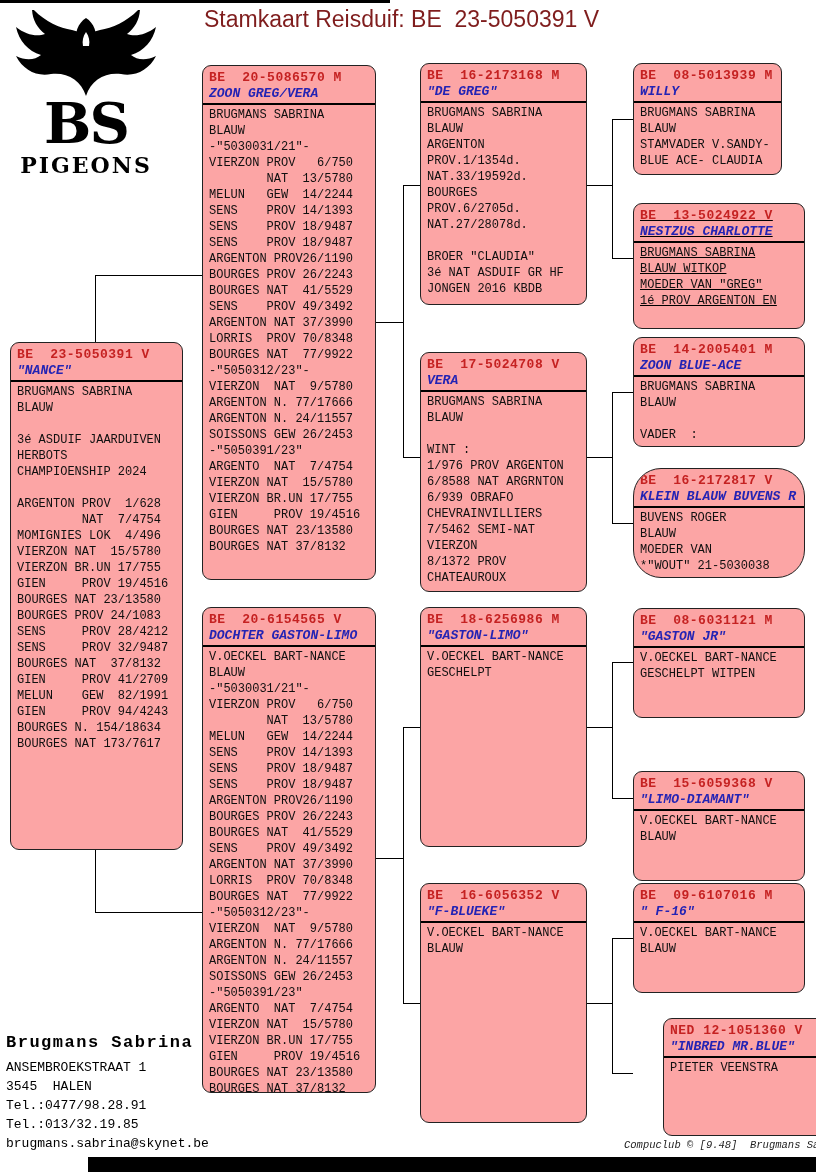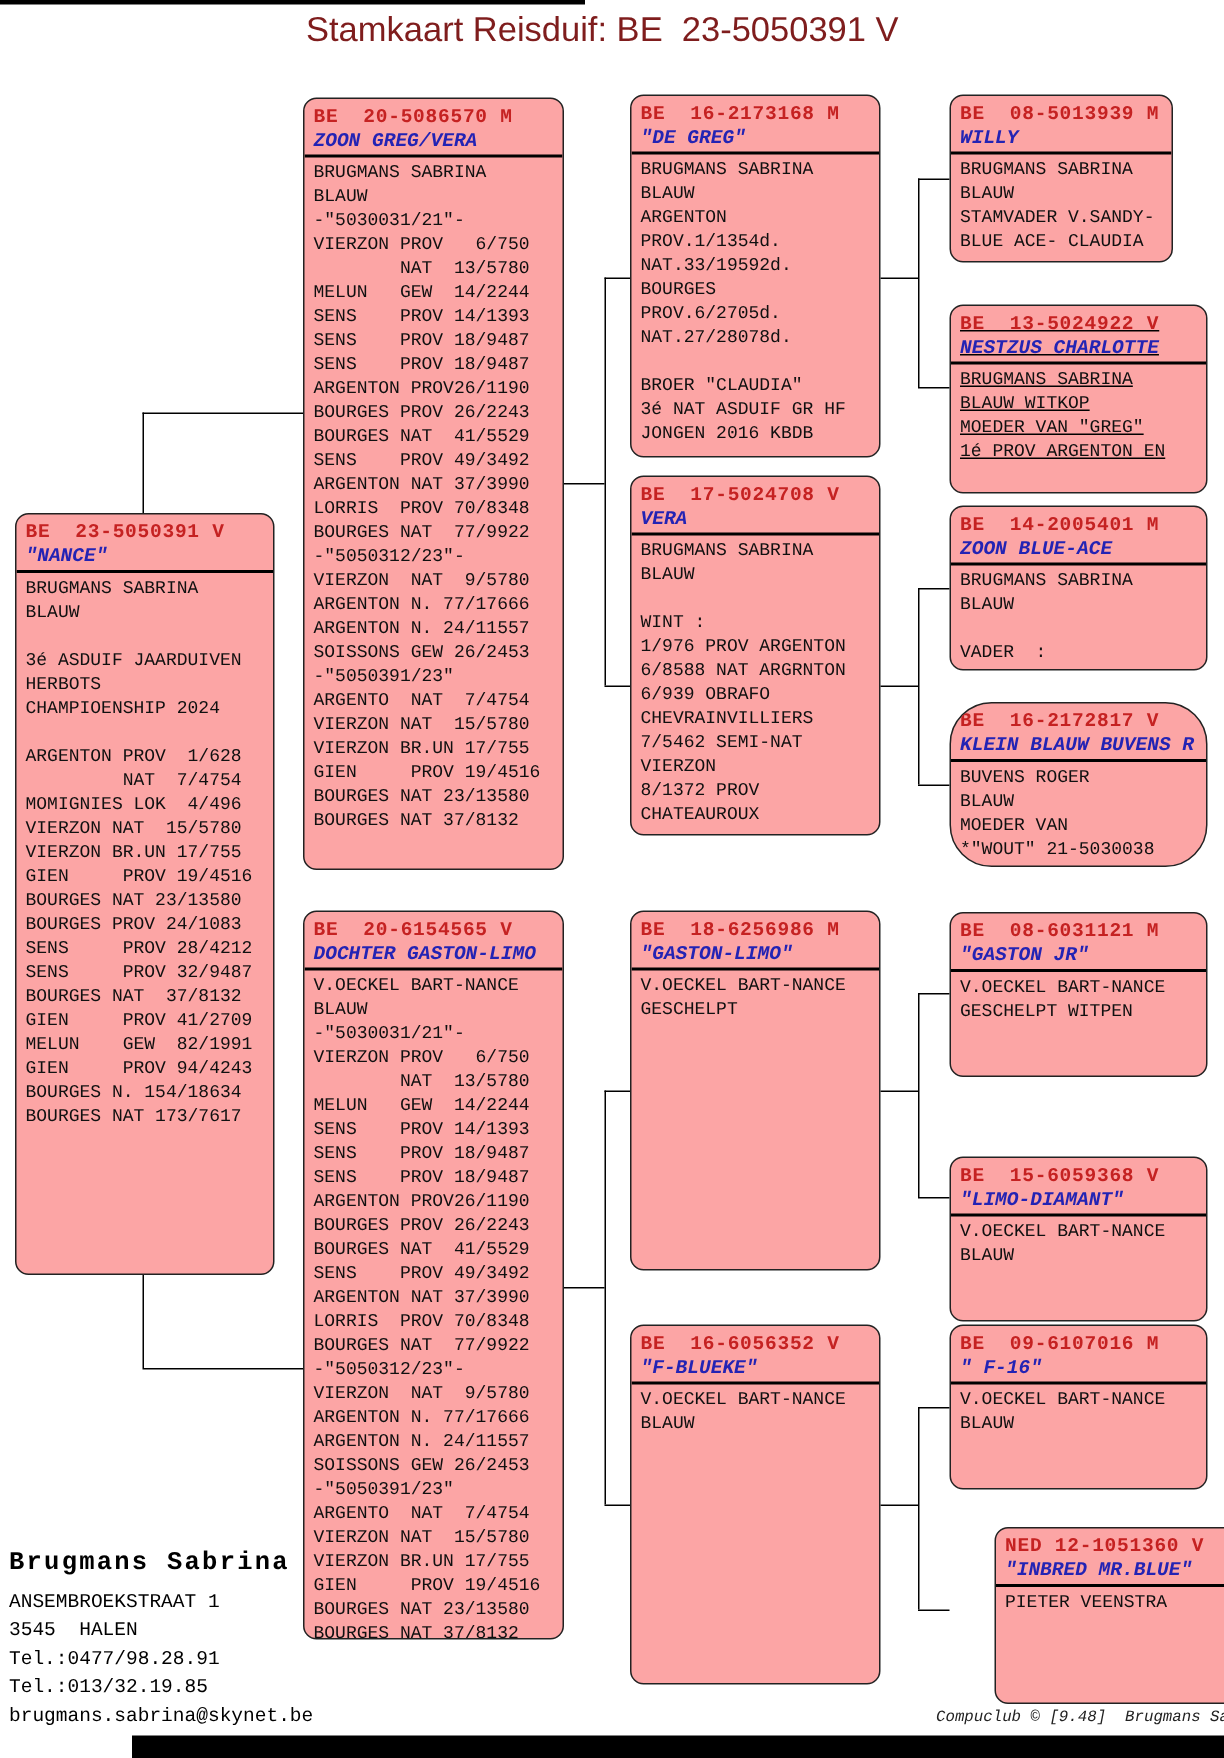--- a/index.html
+++ b/index.html
@@ -35,20 +35,29 @@
 </style>
 </head>
 <body>
 
 <div class="page">
 
   <div class="strip" style="left:0;top:0;width:390px;height:3px;"></div>
 
   <div class="title">Stamkaart Reisduif: BE  23-5050391 V</div>
 
+  <div class="logo">
+    <svg width="150" height="88" viewBox="0 0 150 88">
+      <path fill="#000" d="M75,86 C70,70 56,62 40,64 C26,67 12,60 5,46 C15,51 24,50 30,45 C17,41 8,31 5,17 C15,25 26,27 34,24 C26,18 21,9 21,-2 C33,11 48,18 61,20 L75,24 L89,20 C102,18 117,11 129,-2 C129,9 124,18 116,24 C124,27 135,25 145,17 C142,31 133,41 120,45 C126,50 135,51 145,46 C138,60 124,67 110,64 C94,62 80,70 75,86 Z"></path>
+      <path fill="#000" d="M75,8 C67,13 63,23 66,34 L57,31 C61,40 67,45 75,48 C83,45 89,40 93,31 L84,34 C87,23 83,13 75,8 Z"></path>
+      <path fill="#fff" d="M75,22 C72,26 71,31 72,36 L78,36 C79,31 78,26 75,22 Z"></path>
+    </svg>
+    <div class="logo-bs">BS</div>
+    <div class="logo-sub">PIGEONS</div>
+  </div>
 
   <div id="connectors">
       <div class="seg" style="left: 95px; top: 275px; width: 1px; height: 67px;"></div>
       <div class="seg" style="left: 95px; top: 275px; width: 107px; height: 1px;"></div>
       <div class="seg" style="left: 95px; top: 850px; width: 1px; height: 62px;"></div>
       <div class="seg" style="left: 95px; top: 912px; width: 107px; height: 1px;"></div>
       <div class="seg" style="left: 376px; top: 322px; width: 27px; height: 1px;"></div>
       <div class="seg" style="left: 403px; top: 185px; width: 1px; height: 272px;"></div>
       <div class="seg" style="left: 403px; top: 185px; width: 17px; height: 1px;"></div>
       <div class="seg" style="left: 403px; top: 457px; width: 17px; height: 1px;"></div>
@@ -178,21 +187,21 @@
         <div class="line">PROV.1/1354d.</div>
         <div class="line">NAT.33/19592d.</div>
         <div class="line">BOURGES</div>
         <div class="line">PROV.6/2705d.</div>
         <div class="line">NAT.27/28078d.</div>
         <div class="line"></div>
         <div class="line">BROER "CLAUDIA"</div>
         <div class="line">3é NAT ASDUIF GR HF</div>
         <div class="line">JONGEN 2016 KBDB</div>
       </div>
-      <div class="box" style="left: 420px; top: 317px; width: 167px; height: 240px;">
+      <div class="box" style="left: 420px; top: 352px; width: 167px; height: 240px;">
         <div class="ring">BE  17-5024708 V</div>
         <div class="pname">VERA</div>
         <div class="rule"></div>
         <div class="line">BRUGMANS SABRINA</div>
         <div class="line">BLAUW</div>
         <div class="line"></div>
         <div class="line">WINT :</div>
         <div class="line">1/976 PROV ARGENTON</div>
         <div class="line">6/8588 NAT ARGRNTON</div>
         <div class="line">6/939 OBRAFO</div>

